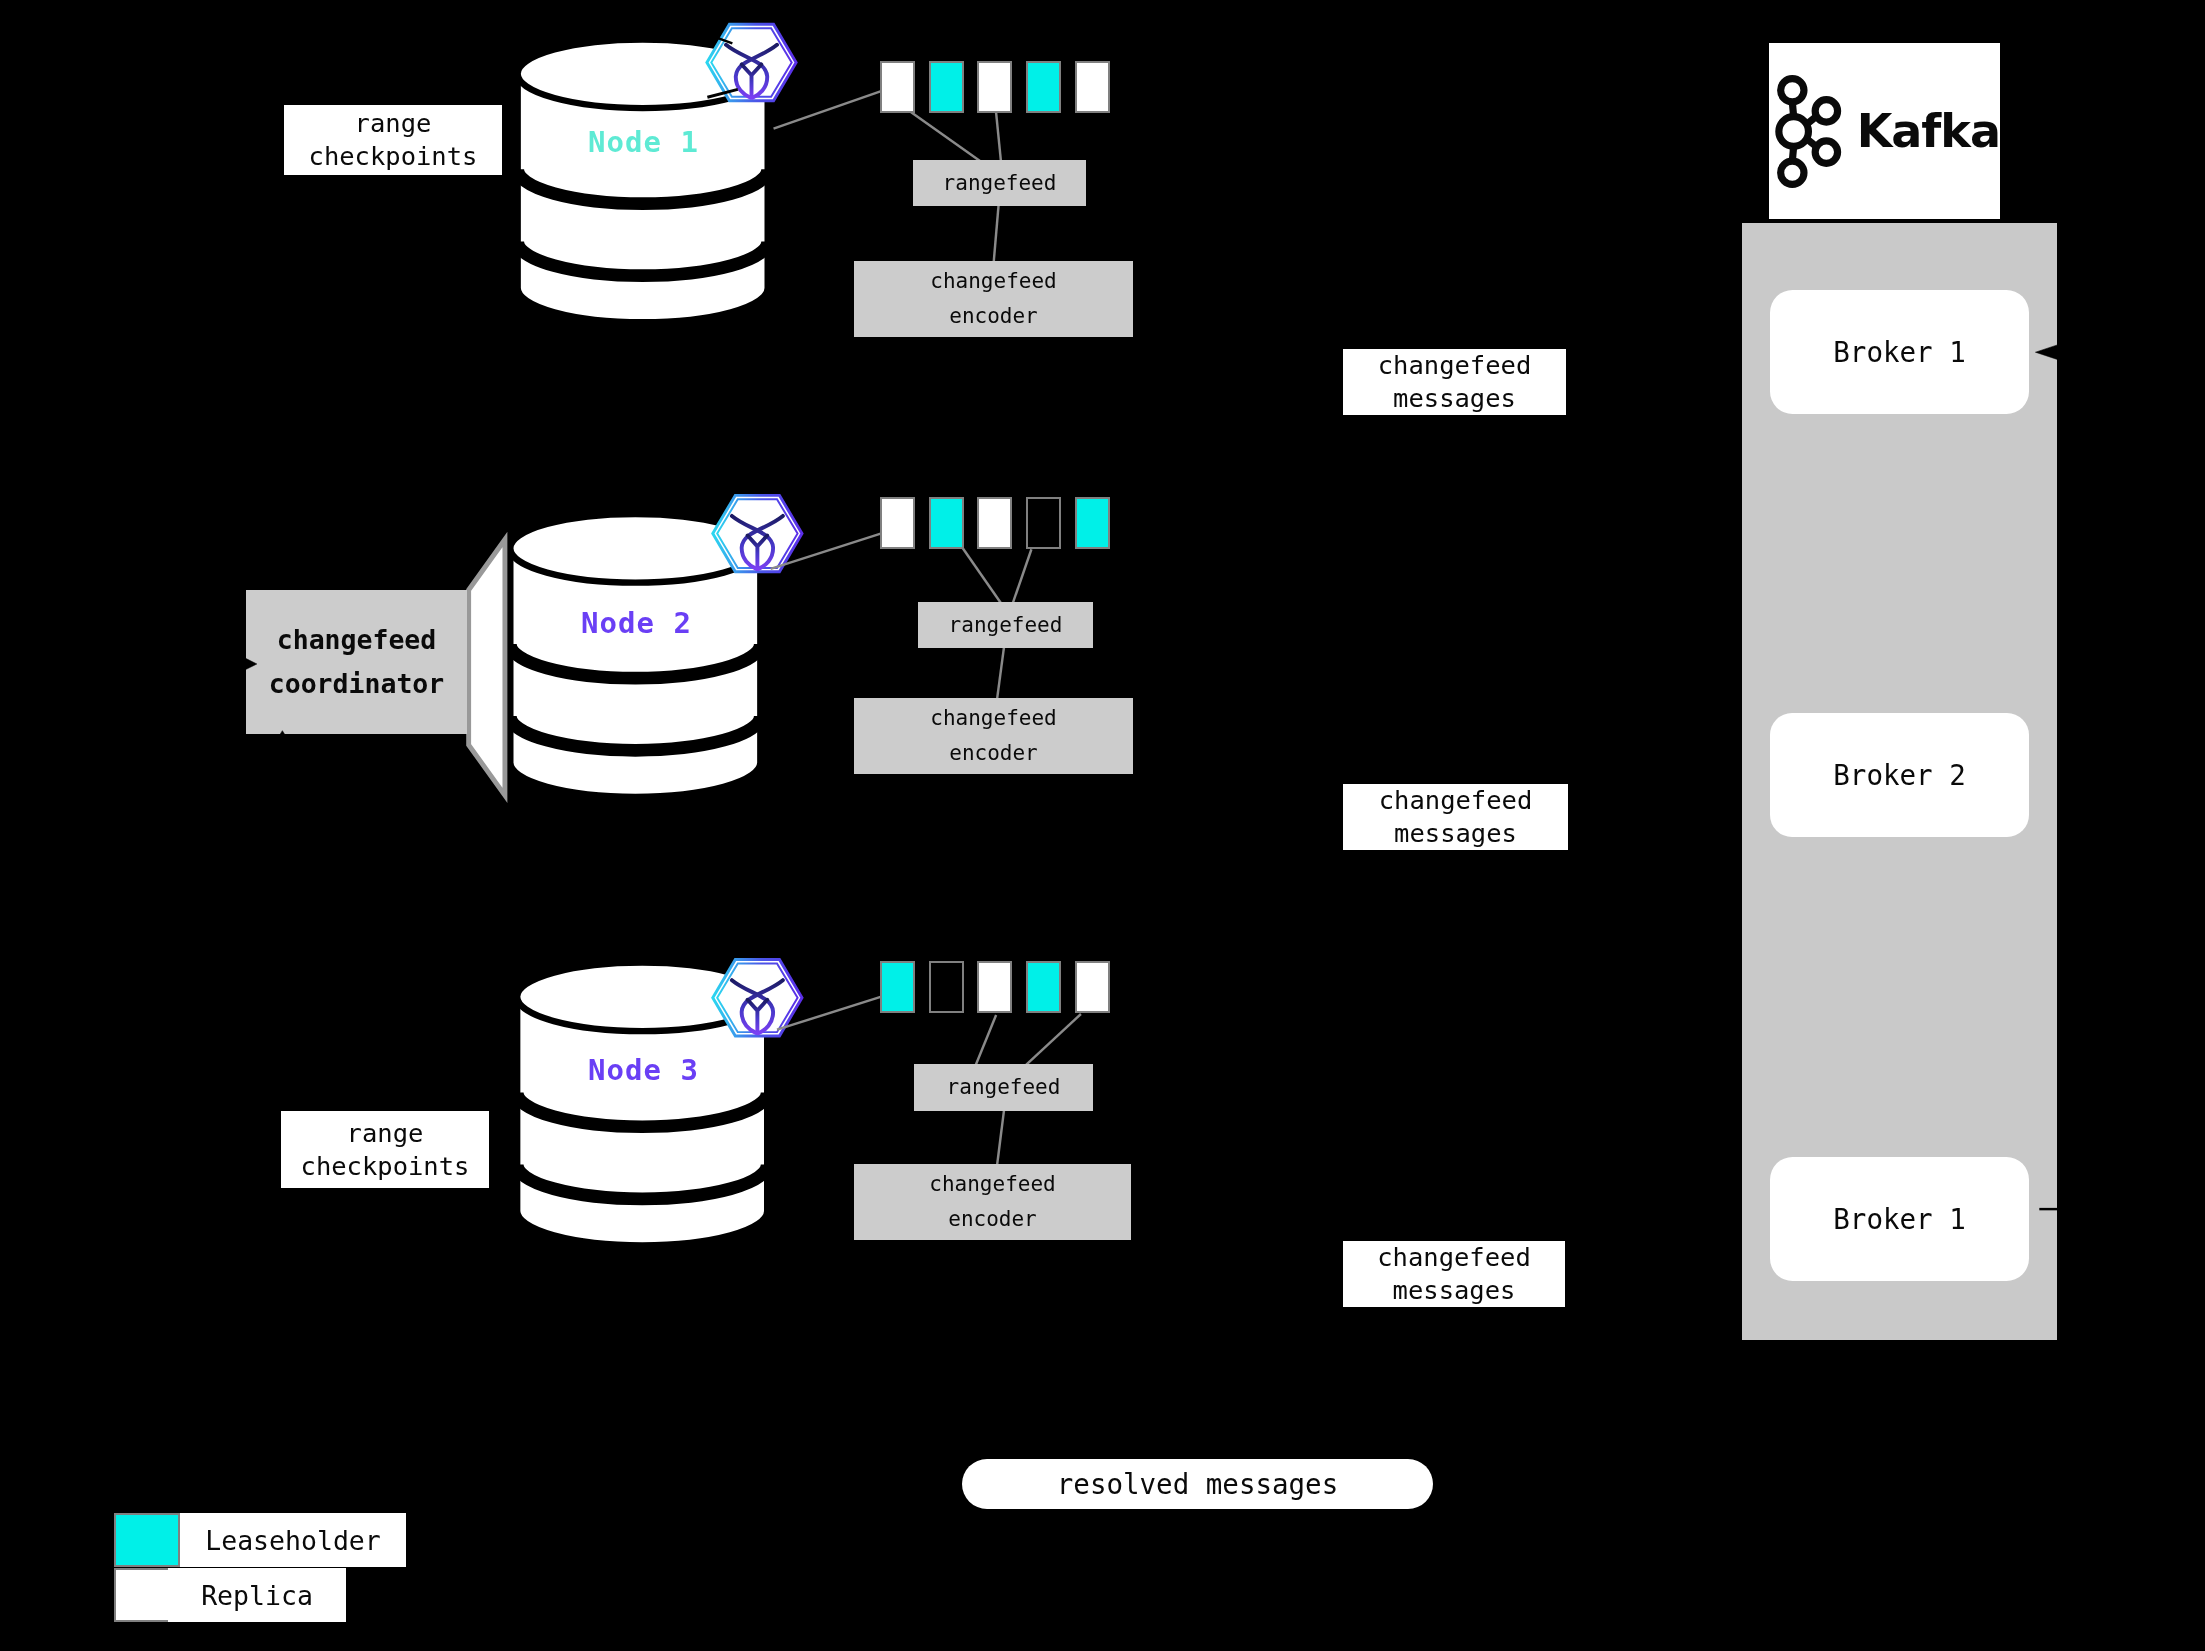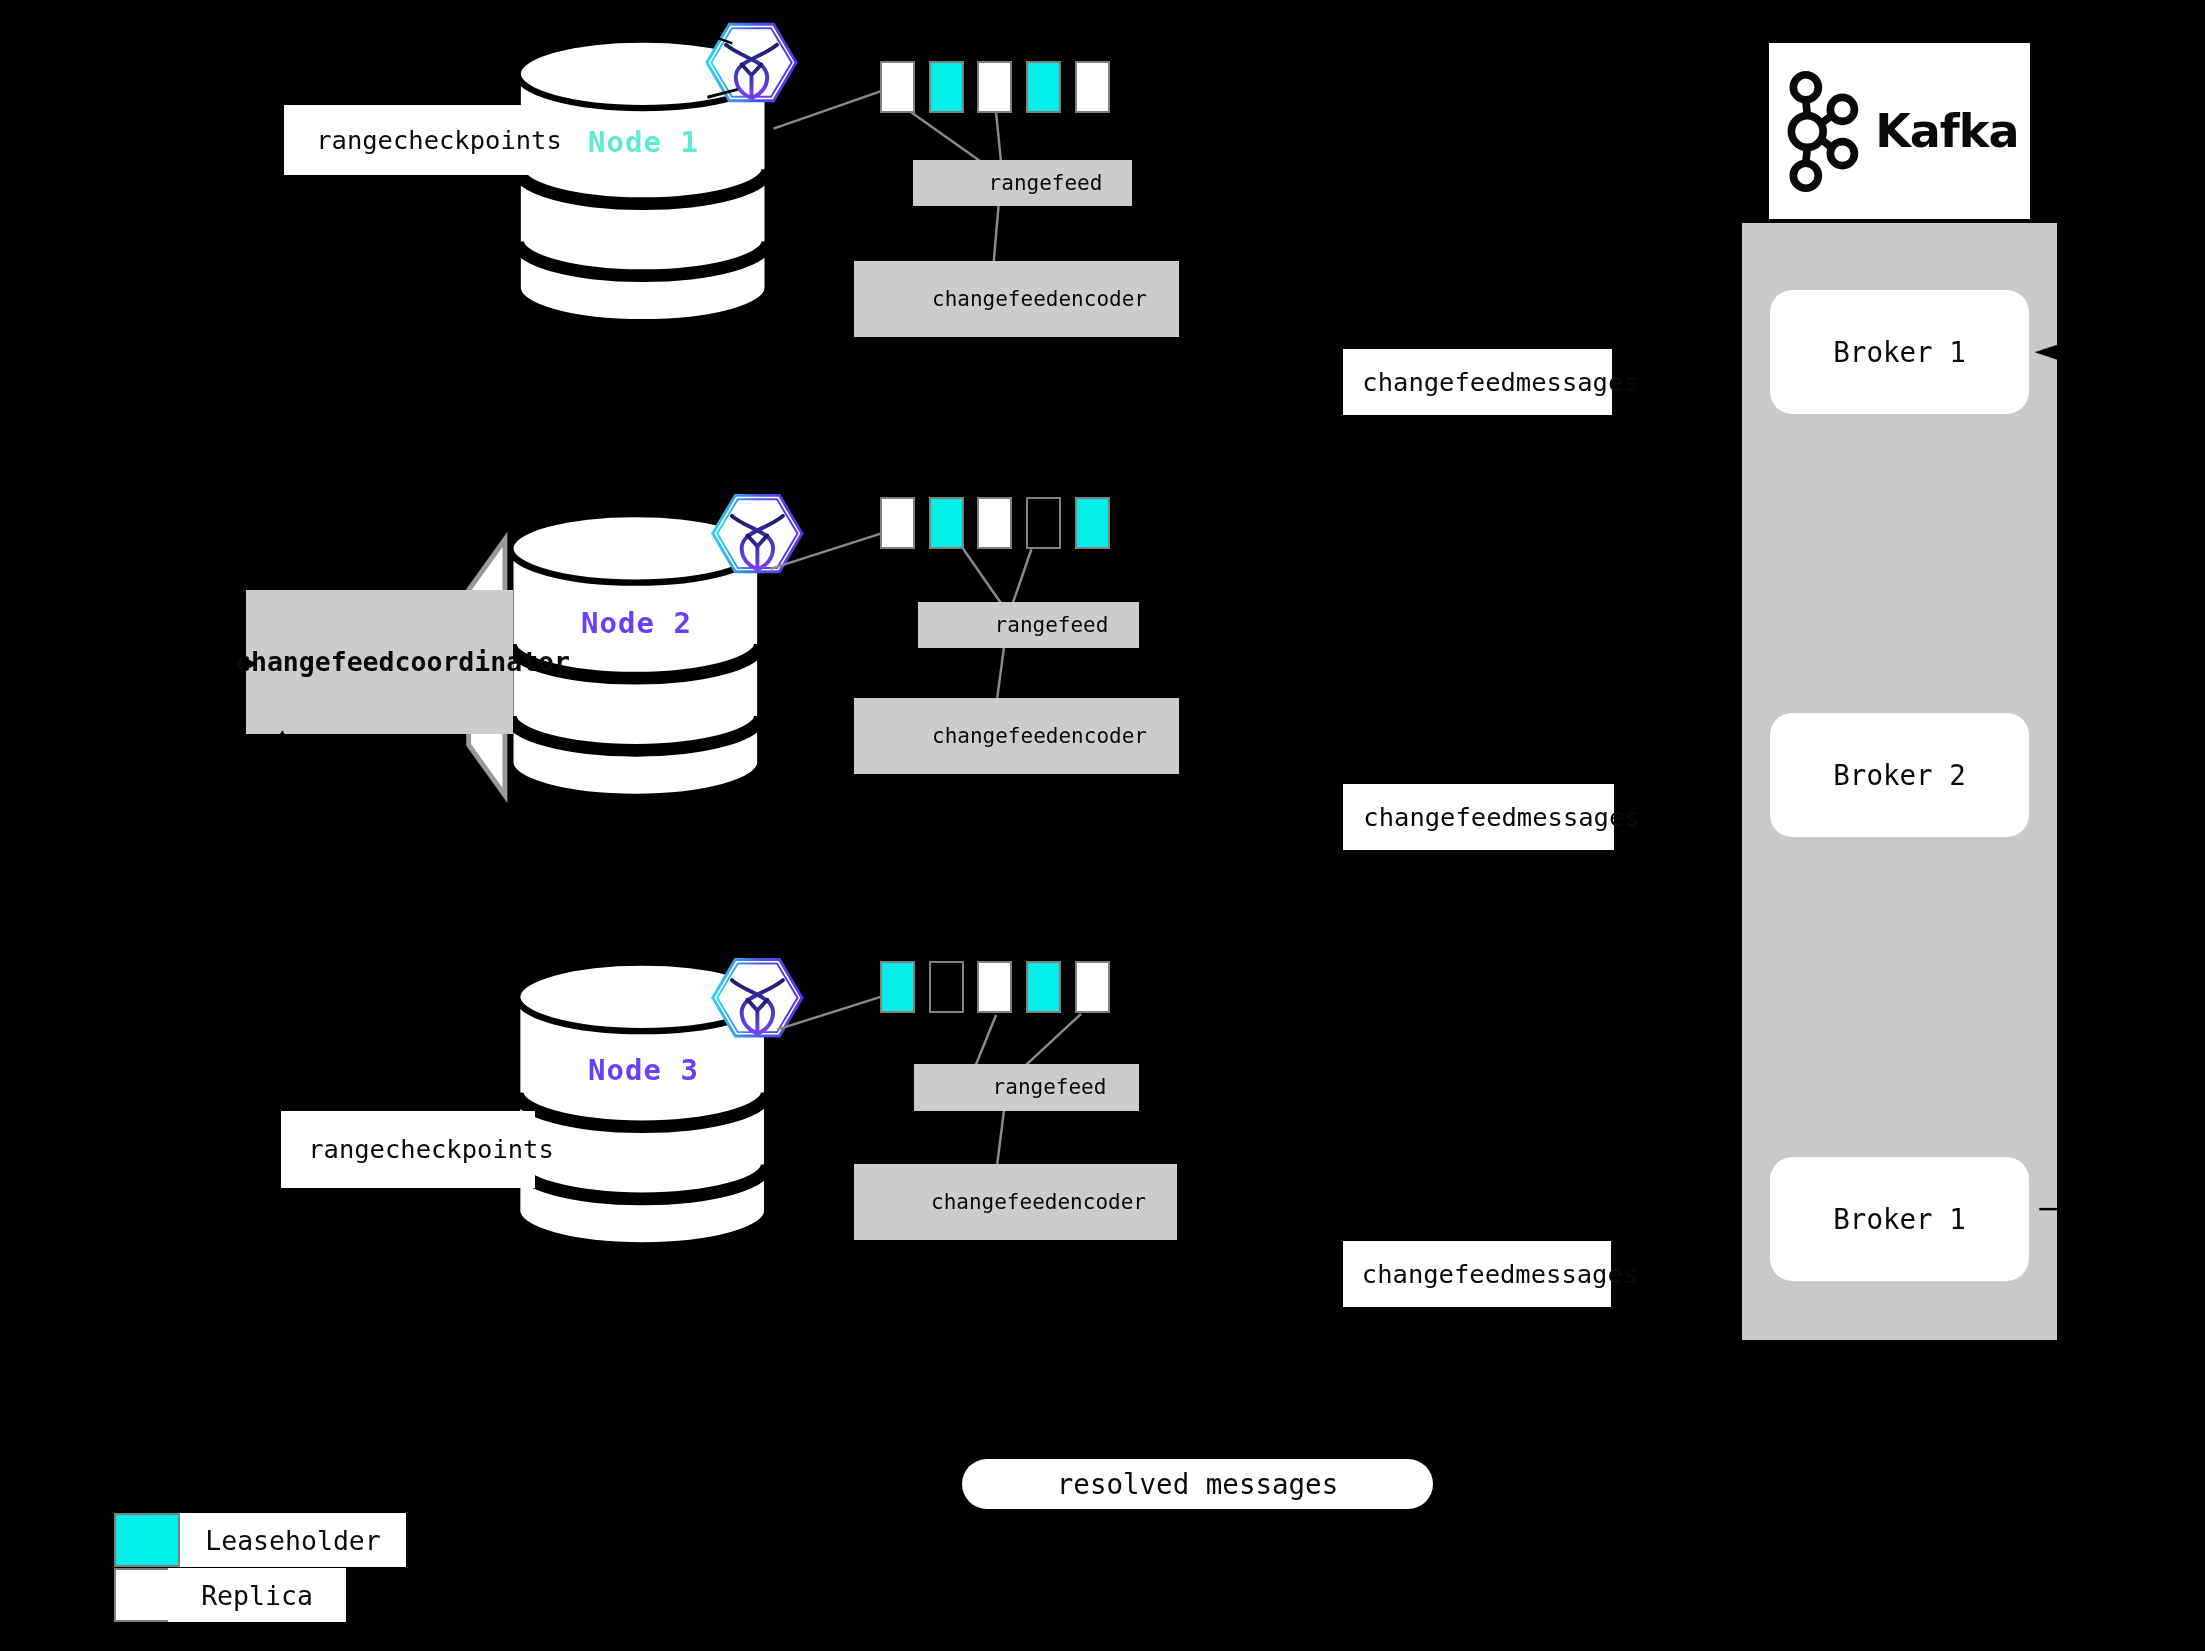--- a/index.html
+++ b/index.html
@@ -1,21 +1,21 @@
 <!DOCTYPE html>
 <html style="font-size:7.8px"><head>
 <meta charset="utf-8">
 <style>
   html,body{margin:0;padding:0;background:#000;}
   #stage{position:relative;width:2205px;height:1652px;background:#000;overflow:hidden;
          font-family:"DejaVu Sans Mono","Liberation Mono",monospace;color:#0a0a0a;}
   svg.layer{position:absolute;left:0;top:0;}
   #lines-layer{z-index:1;}
   #frag-layer{z-index:3;pointer-events:none;}
-  .box{position:absolute;z-index:2;display:flex;flex-direction:row;align-items:center;justify-content:center;text-align:center;padding-left:46px;}
+  .box{position:absolute;z-index:2;display:flex;flex-direction:column;align-items:center;justify-content:center;text-align:center;}
   .whitebox{background:#ffffff;}
   .graybox{background:#cccccc;}
   .lbl{font-size:25.5px;line-height:33px;white-space:nowrap;}
   .lbl-lg{font-size:21px;line-height:35px;white-space:nowrap;}
   .coord-text{font-size:26.5px;line-height:44px;font-weight:bold;white-space:nowrap;}
   .node-label{position:absolute;z-index:2;font-weight:bold;font-size:29px;letter-spacing:1px;text-align:center;}
   .squares-row{position:absolute;z-index:2;display:flex;gap:13.7px;height:52px;}
   .range-square{width:35px;height:52px;border:2.5px solid #808080;box-sizing:border-box;}
   .panel{position:absolute;z-index:2;background:#c9c9c9;}
   .broker{position:absolute;left:28px;width:259px;height:124px;background:#ffffff;border-radius:22.6px;
@@ -165,21 +165,21 @@
   </div>
   <div class="box graybox" style="left:854px;top:1164px;width:277px;height:76px;">
     <div class="lbl-lg">changefeed</div>
     <div class="lbl-lg">encoder</div>
   </div>
   <div class="box whitebox" style="left:1343px;top:1241px;width:222px;height:66px;">
     <div class="lbl">changefeed</div>
     <div class="lbl">messages</div>
   </div>
 
-  <div class="kafka-box" style="left:1769px;top:43px;width:261px;height:176px;">
+  <div class="kafka-box" style="left:1769px;top:43px;width:231px;height:176px;">
     <svg width="81" height="125" viewBox="0 0 165 260">
       <g stroke="#0a0a0a" stroke-width="16" fill="none">
         <circle cx="52" cy="38" r="26"></circle>
         <circle cx="55" cy="130" r="33"></circle>
         <circle cx="52" cy="222" r="26"></circle>
         <circle cx="128" cy="84" r="25"></circle>
         <circle cx="128" cy="176" r="25"></circle>
         <line x1="52" y1="64" x2="55" y2="97"></line>
         <line x1="55" y1="163" x2="52" y2="196"></line>
         <line x1="84" y1="114" x2="106" y2="96"></line>

